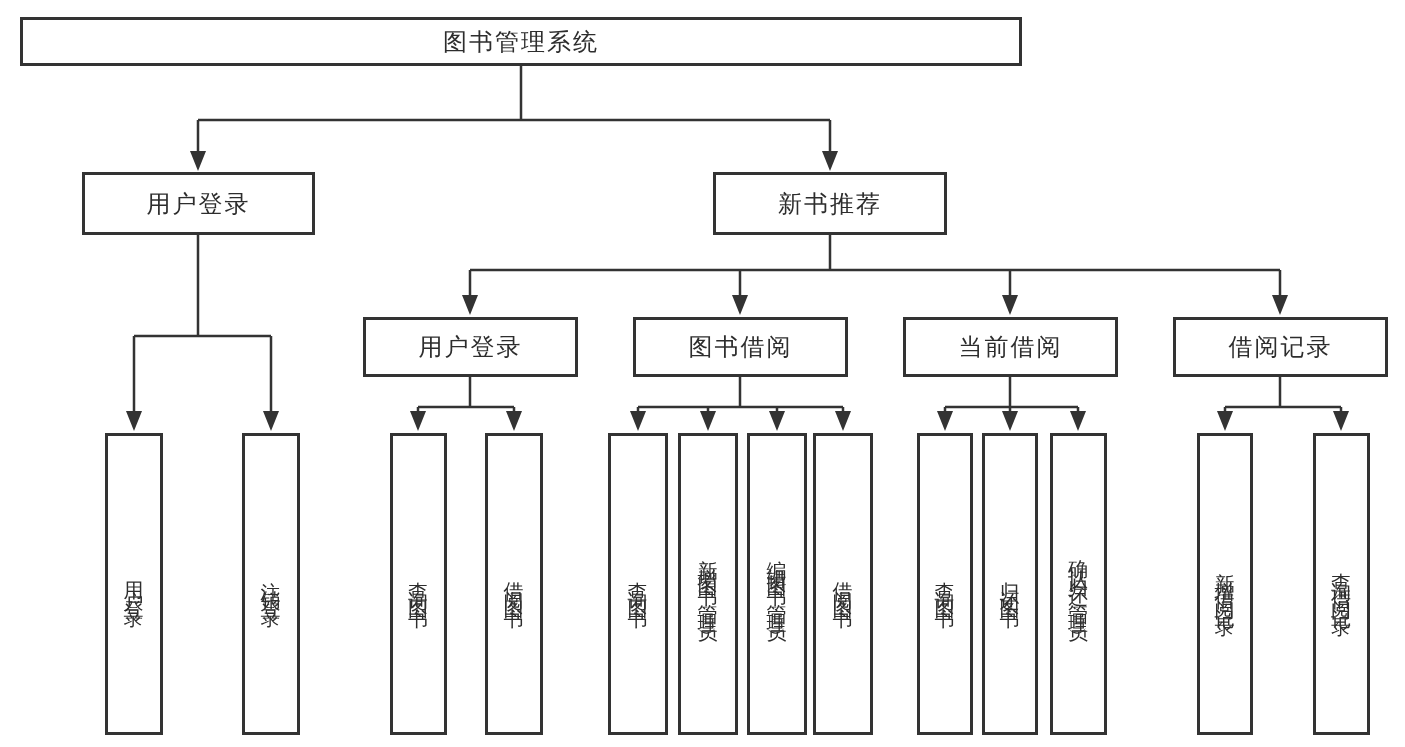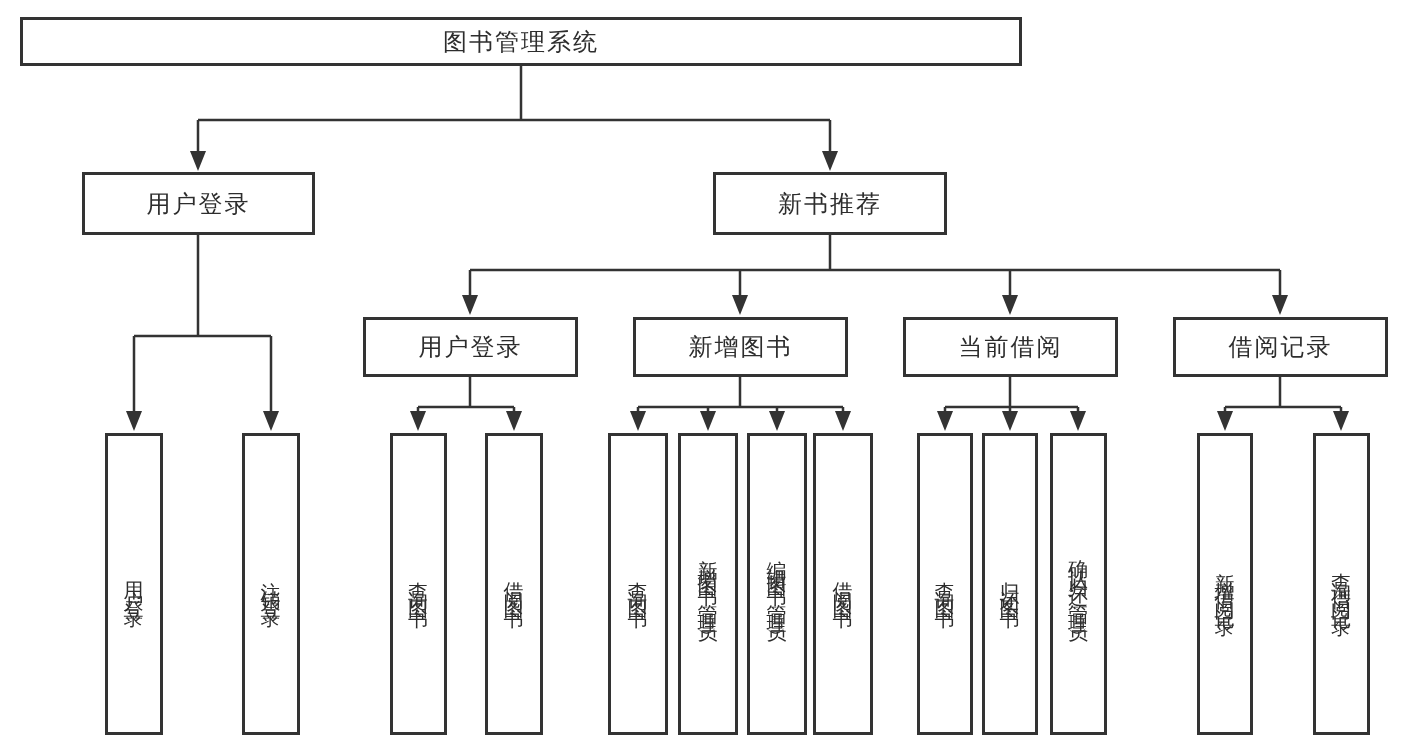--- a/index.html
+++ b/index.html
@@ -131,21 +131,21 @@
     <span class="hlabel">用户登录</span>
   </div>
   <div class="node l2b">
     <span class="hlabel">新书推荐</span>
   </div>
 
   <div class="node l3 l3a">
     <span class="hlabel">用户登录</span>
   </div>
   <div class="node l3 l3b">
-    <span class="hlabel">新增图书</span>
+    <span class="hlabel">图书借阅</span>
   </div>
   <div class="node l3 l3c">
     <span class="hlabel">当前借阅</span>
   </div>
   <div class="node l3 l3d">
     <span class="hlabel">借阅记录</span>
   </div>
 
   <div class="node leaf lf1">
     <span class="vlabel">用户登录</span>

